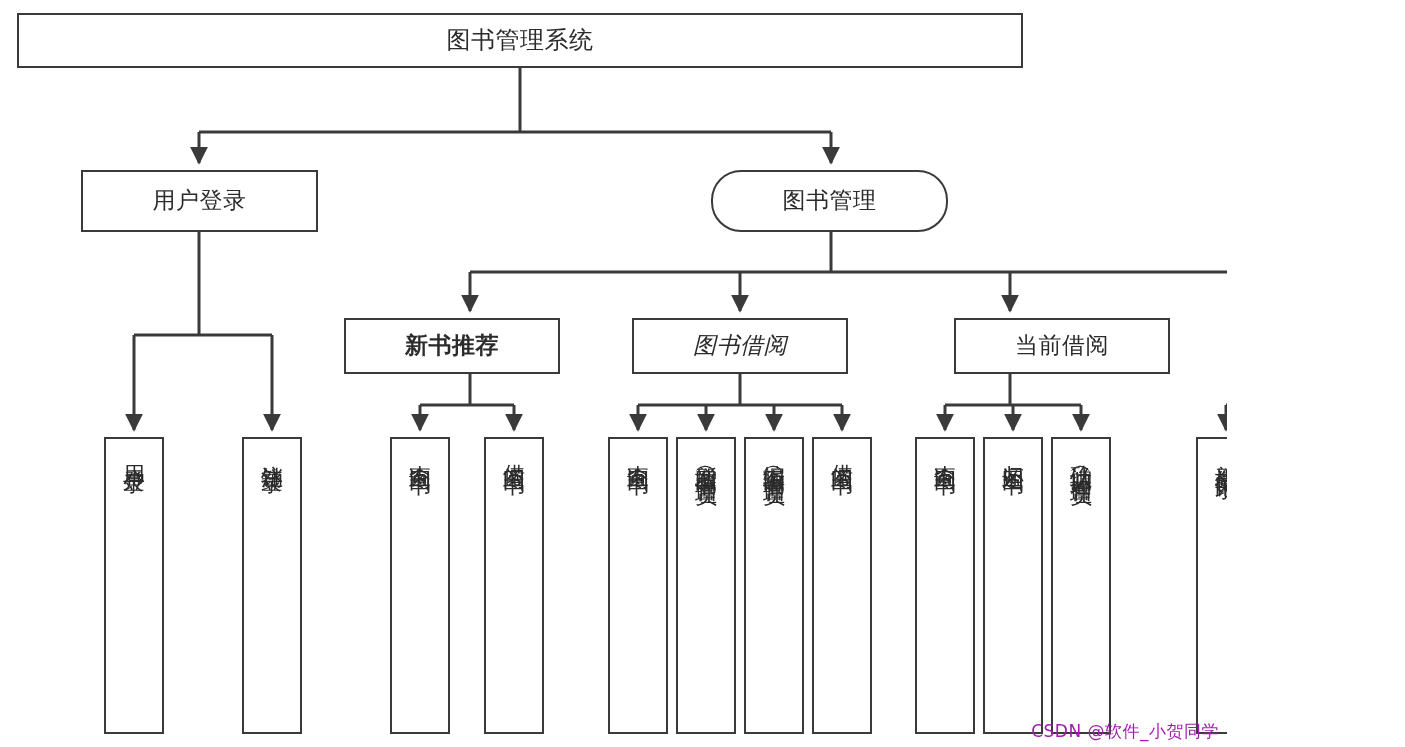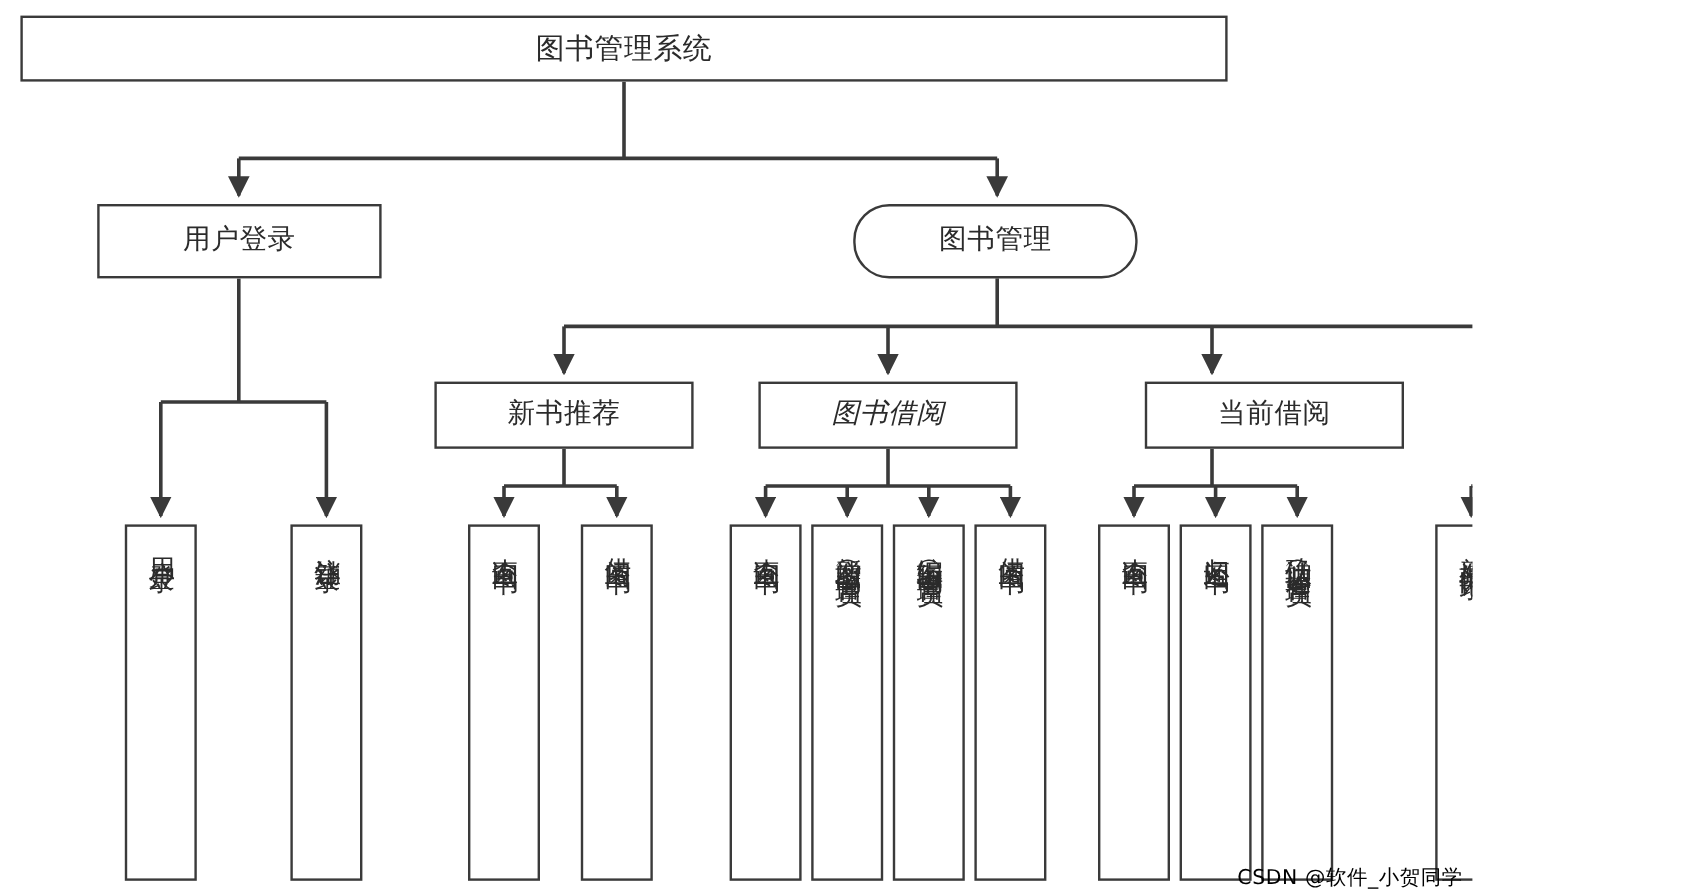--- a/index.html
+++ b/index.html
@@ -60,21 +60,21 @@
     text-orientation: upright;
     font-size: 22px;
     letter-spacing: 3px;
     line-height: 1;
   }
   #watermark {
     position: absolute;
     right: 8px;
     bottom: 4px;
     font-size: 17px;
-    color: #000000;
+    color: #a21caf;
     letter-spacing: 0.5px;
     white-space: nowrap;
     pointer-events: none;
   }
 </style>
 </head>
 <body>
 
 <div id="diagram-root">
 
@@ -133,21 +133,21 @@
     <span class="node-label">图书管理系统</span>
   </div>
 
   <div class="node horiz" style="left:81px; top:170px; width:237px; height:62px;">
     <span class="node-label">用户登录</span>
   </div>
   <div class="node horiz" style="left:711px; top:170px; width:237px; height:62px;border-radius:30px;">
     <span class="node-label">图书管理</span>
   </div>
 
-  <div class="node horiz" style="left:362px; top:318px; width:216px; height:56px;">
+  <div class="node horiz" style="left:344px; top:318px; width:216px; height:56px;font-weight:bold;">
     <span class="node-label">新书推荐</span>
   </div>
   <div class="node horiz" style="left:632px; top:318px; width:216px; height:56px;font-style:italic;">
     <span class="node-label">图书借阅</span>
   </div>
   <div class="node horiz" style="left:954px; top:318px; width:216px; height:56px;">
     <span class="node-label">当前借阅</span>
   </div>
 
   <div class="node vert" style="left:104px; top:437px; width:60px; height:297px;">

